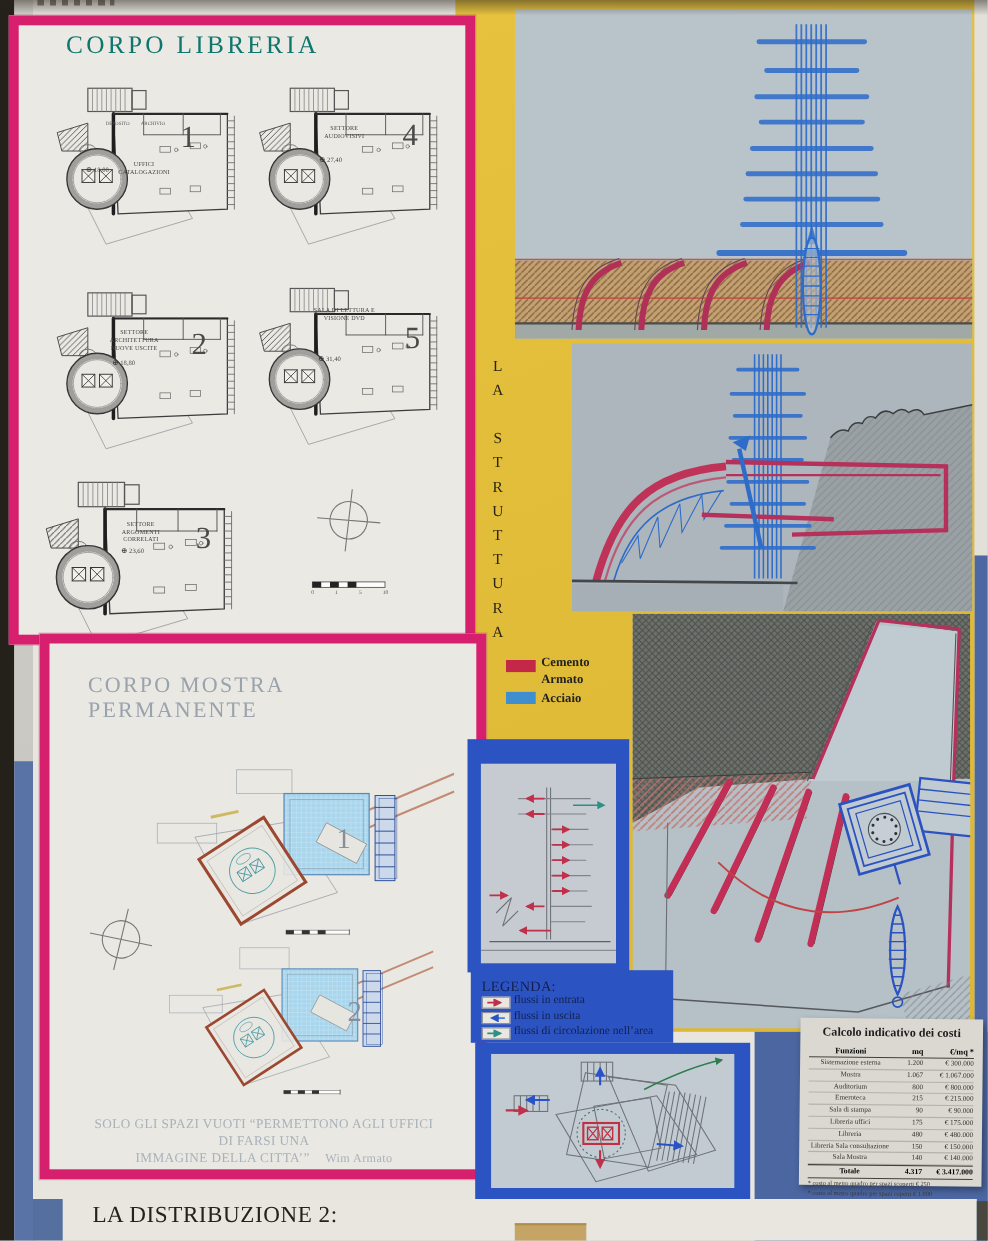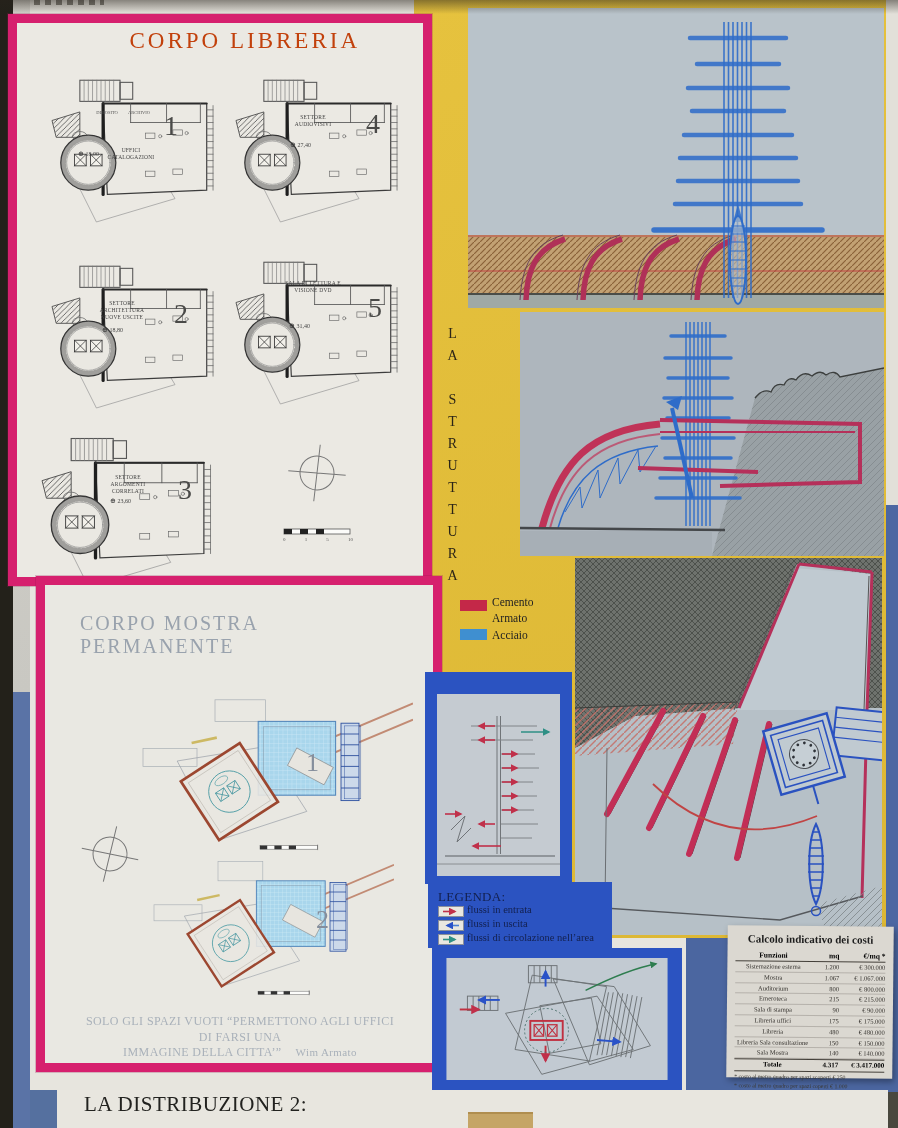--- a/index.html
+++ b/index.html
@@ -19,39 +19,39 @@
   .wall-blue-bl{left:30px;top:1090px;width:27px;height:38px;background:#55709f;}
   .dark-edge-br{left:888px;top:1092px;width:10px;height:36px;background:#49483e;}
   .shade-top{left:0;top:0;width:898px;height:14px;background:linear-gradient(rgba(40,35,28,.5),rgba(40,35,28,0));}
   .tape{left:468px;top:1112px;width:65px;height:16px;background:#c5a566;border-top:2px solid #b08e4f;}
 
   
   .panel-pink{border:9px solid #d6206e;background:#ebe9e3;box-shadow:0 0 0 1px rgba(150,20,80,.25);}
   .panel-libreria{left:8px;top:14px;width:406px;height:554px;}
   .panel-mostra{left:36px;top:576px;width:388px;height:478px;background:#e9e8e2;}
 
-  .title-libreria{left:60px;top:28px;width:300px;text-align:right;font-size:23px;
-                  letter-spacing:3px;color:#c2410c;}
+  .title-libreria{left:60px;top:28px;width:300px;text-align:left;font-size:23px;
+                  letter-spacing:3px;color:#0f766e;}
   .title-mostra{left:80px;width:330px;font-size:20px;letter-spacing:2px;color:#99a2ad;}
 
   .plan-number{font-size:28px;color:#4a4a48;}
   .plan-label{font-size:5.5px;line-height:1.25;text-align:center;color:#444;letter-spacing:.2px;}
   .plan-room{font-size:4.5px;color:#555;text-align:center;width:36px;}
   .plan-area{font-size:6px;color:#444;white-space:nowrap;}
   .plan-area .lvl{font-size:7px;color:#333;}
   .scale-ticks{font-size:5px;color:#555;width:70px;display:flex;justify-content:space-between;}
 
   .m-number{font-size:26px;color:#858e9c;}
   .quote{width:320px;text-align:center;font-size:12px;line-height:1.3;color:#a9b1ba;letter-spacing:.4px;}
   .quote .author{margin-left:14px;font-size:11px;}
 
   .vtitle{writing-mode:vertical-rl;text-orientation:upright;letter-spacing:7px;font-size:14px;
           color:#2b2417;white-space:pre;}
 
-  .mat-label{font-size:11.5px;color:#222;width:66px;line-height:1.4;}
+  .mat-label{font-size:11.5px;color:#222;width:66px;line-height:1.4;font-weight:bold;}
   .mat-swatch{width:27px;height:11px;}
 
   .blue-panel{background:#2b53c1;}
   .legenda-title{font-size:13px;color:#13204e;font-weight:normal;letter-spacing:.3px;}
   .legenda-label{font-size:10.5px;color:#13204e;}
   .legenda-chip{background:#e9e7e0;border:1px solid #8a8f9a;width:24px;height:9px;display:flex;
                 align-items:center;justify-content:center;}
 
   .costs{left:727px;top:926px;width:166px;height:152px;background:#dbd8d1;transform:rotate(.6deg);
          box-shadow:2px 3px 6px rgba(0,0,0,.35);padding:7px 8px 0 8px;box-sizing:border-box;}

